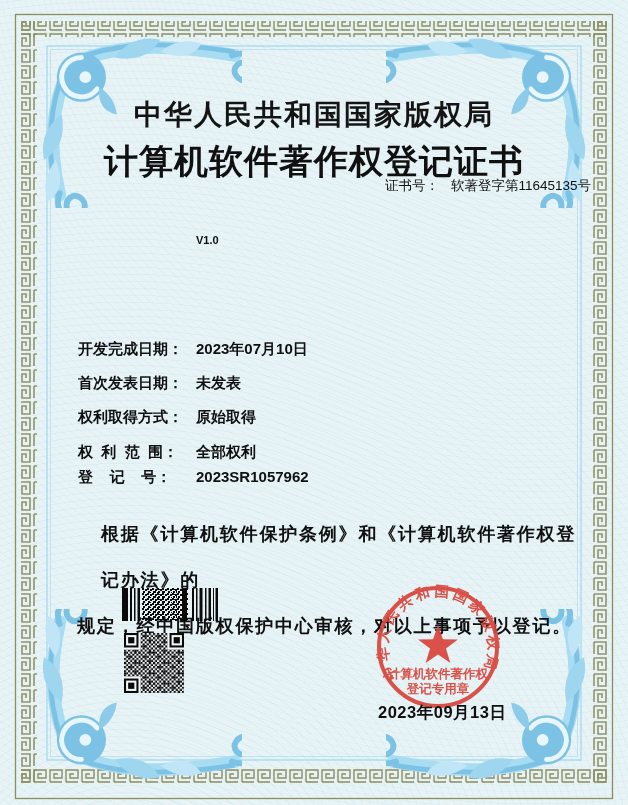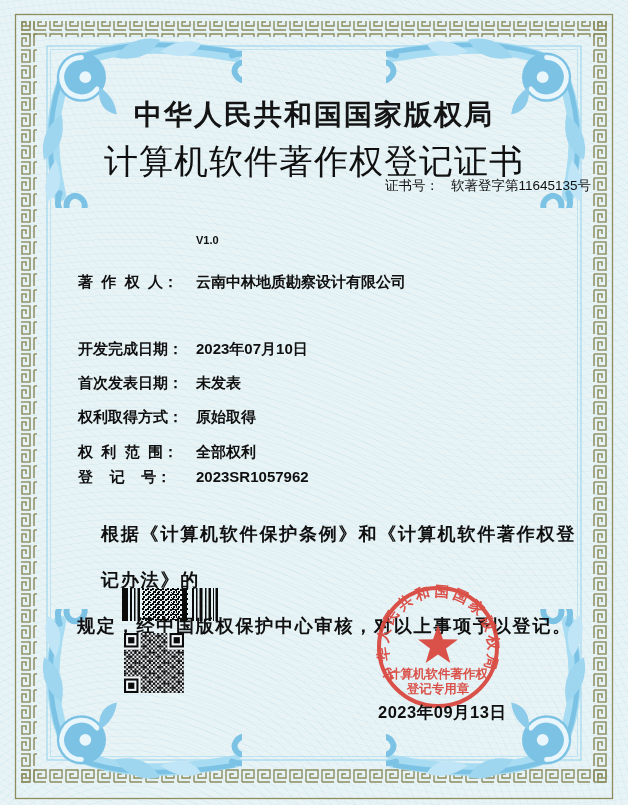--- a/index.html
+++ b/index.html
@@ -19,21 +19,21 @@
   .fl-tl{left:30px;top:26px;}
   .fl-tr{right:30px;top:26px;transform:scaleX(-1);}
   .fl-bl{left:30px;bottom:14px;transform:scaleY(-1);}
   .fl-br{right:30px;bottom:14px;transform:scale(-1,-1);}
   
   .authority{left:0;right:0;top:96px;text-align:center;
     font-family:"Liberation Serif","DejaVu Serif",serif;
     font-size:28px;font-weight:bold;letter-spacing:2px;color:#141414;}
   .cert-title{left:0;right:0;top:139px;text-align:center;
     font-family:"Liberation Serif","DejaVu Serif",serif;
-    font-size:34px;font-weight:normal;letter-spacing:1px;color:#101010;}
+    font-size:34px;font-weight:bold;letter-spacing:1px;color:#101010;}
   .certno{left:385px;top:177px;font-size:13.5px;font-weight:normal;display:flex;gap:12px;white-space:pre;}
   
   .row{left:78px;font-size:15px;font-weight:bold;display:flex;line-height:17px;}
   .row .lbl{white-space:pre;width:118px;flex:0 0 auto;}
   .row .val{white-space:pre;}
   .r-name{top:211px;}
   .r-namel2{left:196px;top:234px;font-size:11px;font-weight:bold;}
   .r-owner{top:273px;}
   .r-dev{top:340px;}
   .r-pub{top:374px;}
@@ -107,24 +107,20 @@
 
   <div class="abs authority">中华人民共和国国家版权局</div>
   <div class="abs cert-title">计算机软件著作权登记证书</div>
   <div class="abs certno">
     <span>证书号：</span>
     <span>软著登字第11645135号</span>
   </div>
 
   <div class="abs r-namel2">V1.0</div>
 
-  <div class="abs row r-owner">
-    <span class="lbl">著  作  权  人：</span>
-    <span class="val">云南中林地质勘察设计有限公司</span>
-  </div>
 
   <div class="abs row r-dev">
     <span class="lbl">开发完成日期：</span>
     <span class="val">2023年07月10日</span>
   </div>
 
   <div class="abs row r-pub">
     <span class="lbl">首次发表日期：</span>
     <span class="val">未发表</span>
   </div>

